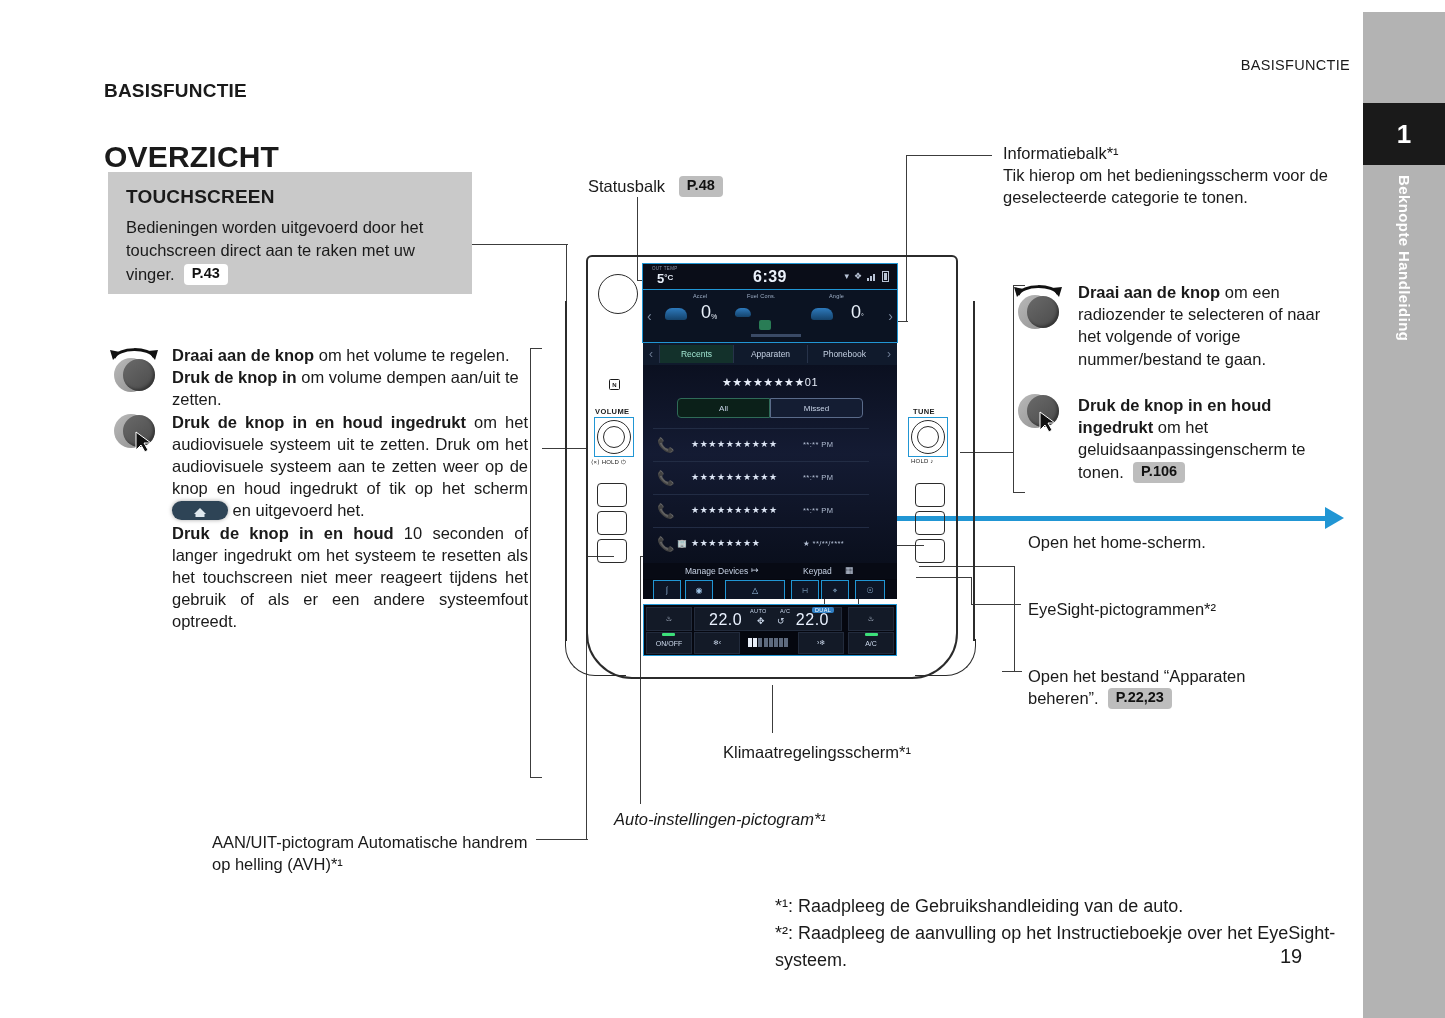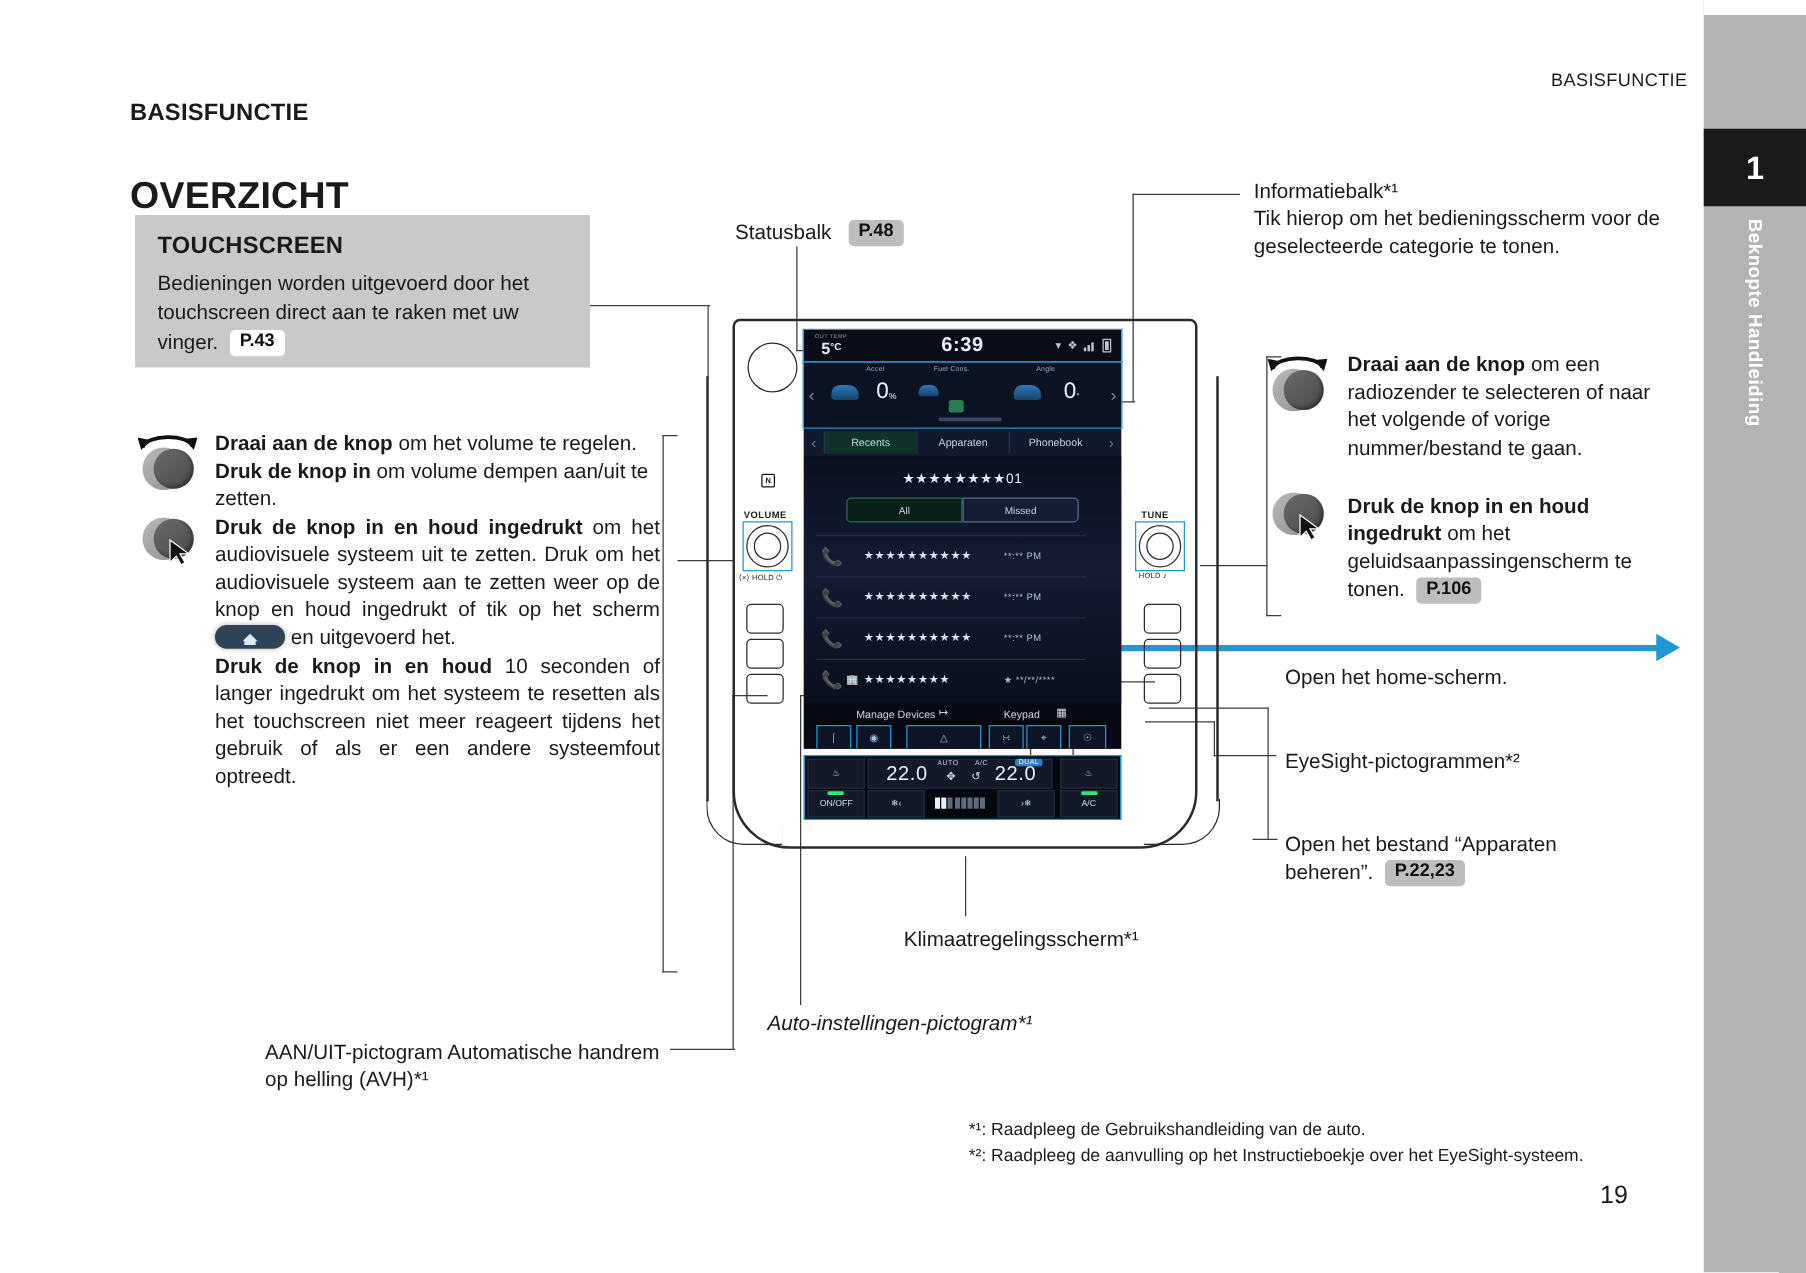--- a/index.html
+++ b/index.html
@@ -204,21 +204,21 @@
   .hu-btn{position:absolute;border:1.6px solid #2b2b2b;border-radius:4px;}
   #hu-circle{position:absolute;left:33px;top:19px;width:38px;height:38px;border:1.6px solid #2b2b2b;border-radius:50%;}
   .knob-real{position:absolute;width:32px;height:32px;border-radius:50%;border:1.6px solid #2b2b2b;}
   .knob-real::after{content:"";position:absolute;left:5px;top:5px;right:5px;bottom:5px;border:1.4px solid #2b2b2b;border-radius:50%;}
   .knob-hl{position:absolute;border:1.8px solid #2196d4;}
   .knob-cap{position:absolute;font-size:7.5px;font-weight:bold;letter-spacing:.4px;color:#1a1a1a;}
   .knob-sub{position:absolute;font-size:6px;color:#1a1a1a;letter-spacing:.2px;}
   .nfc{position:absolute;width:9px;height:9px;border:1.2px solid #1a1a1a;border-radius:1.5px;font-size:6px;display:flex;align-items:center;justify-content:center;font-weight:bold;}
 
   
-  #footnotes{position:absolute;left:775px;top:893px;width:580px;font-size:14px;line-height:1.5;}
+  #footnotes{position:absolute;left:775px;top:893px;width:580px;font-size:18px;line-height:1.5;}
   #pagenum{position:absolute;left:1280px;top:945px;font-size:20px;}
 </style>
 </head>
 <body>
 
 <div class="page">
 
   <div id="side-rail"></div>
   <div id="side-rail-white-top"></div>
   <div id="side-rail-black"></div>

